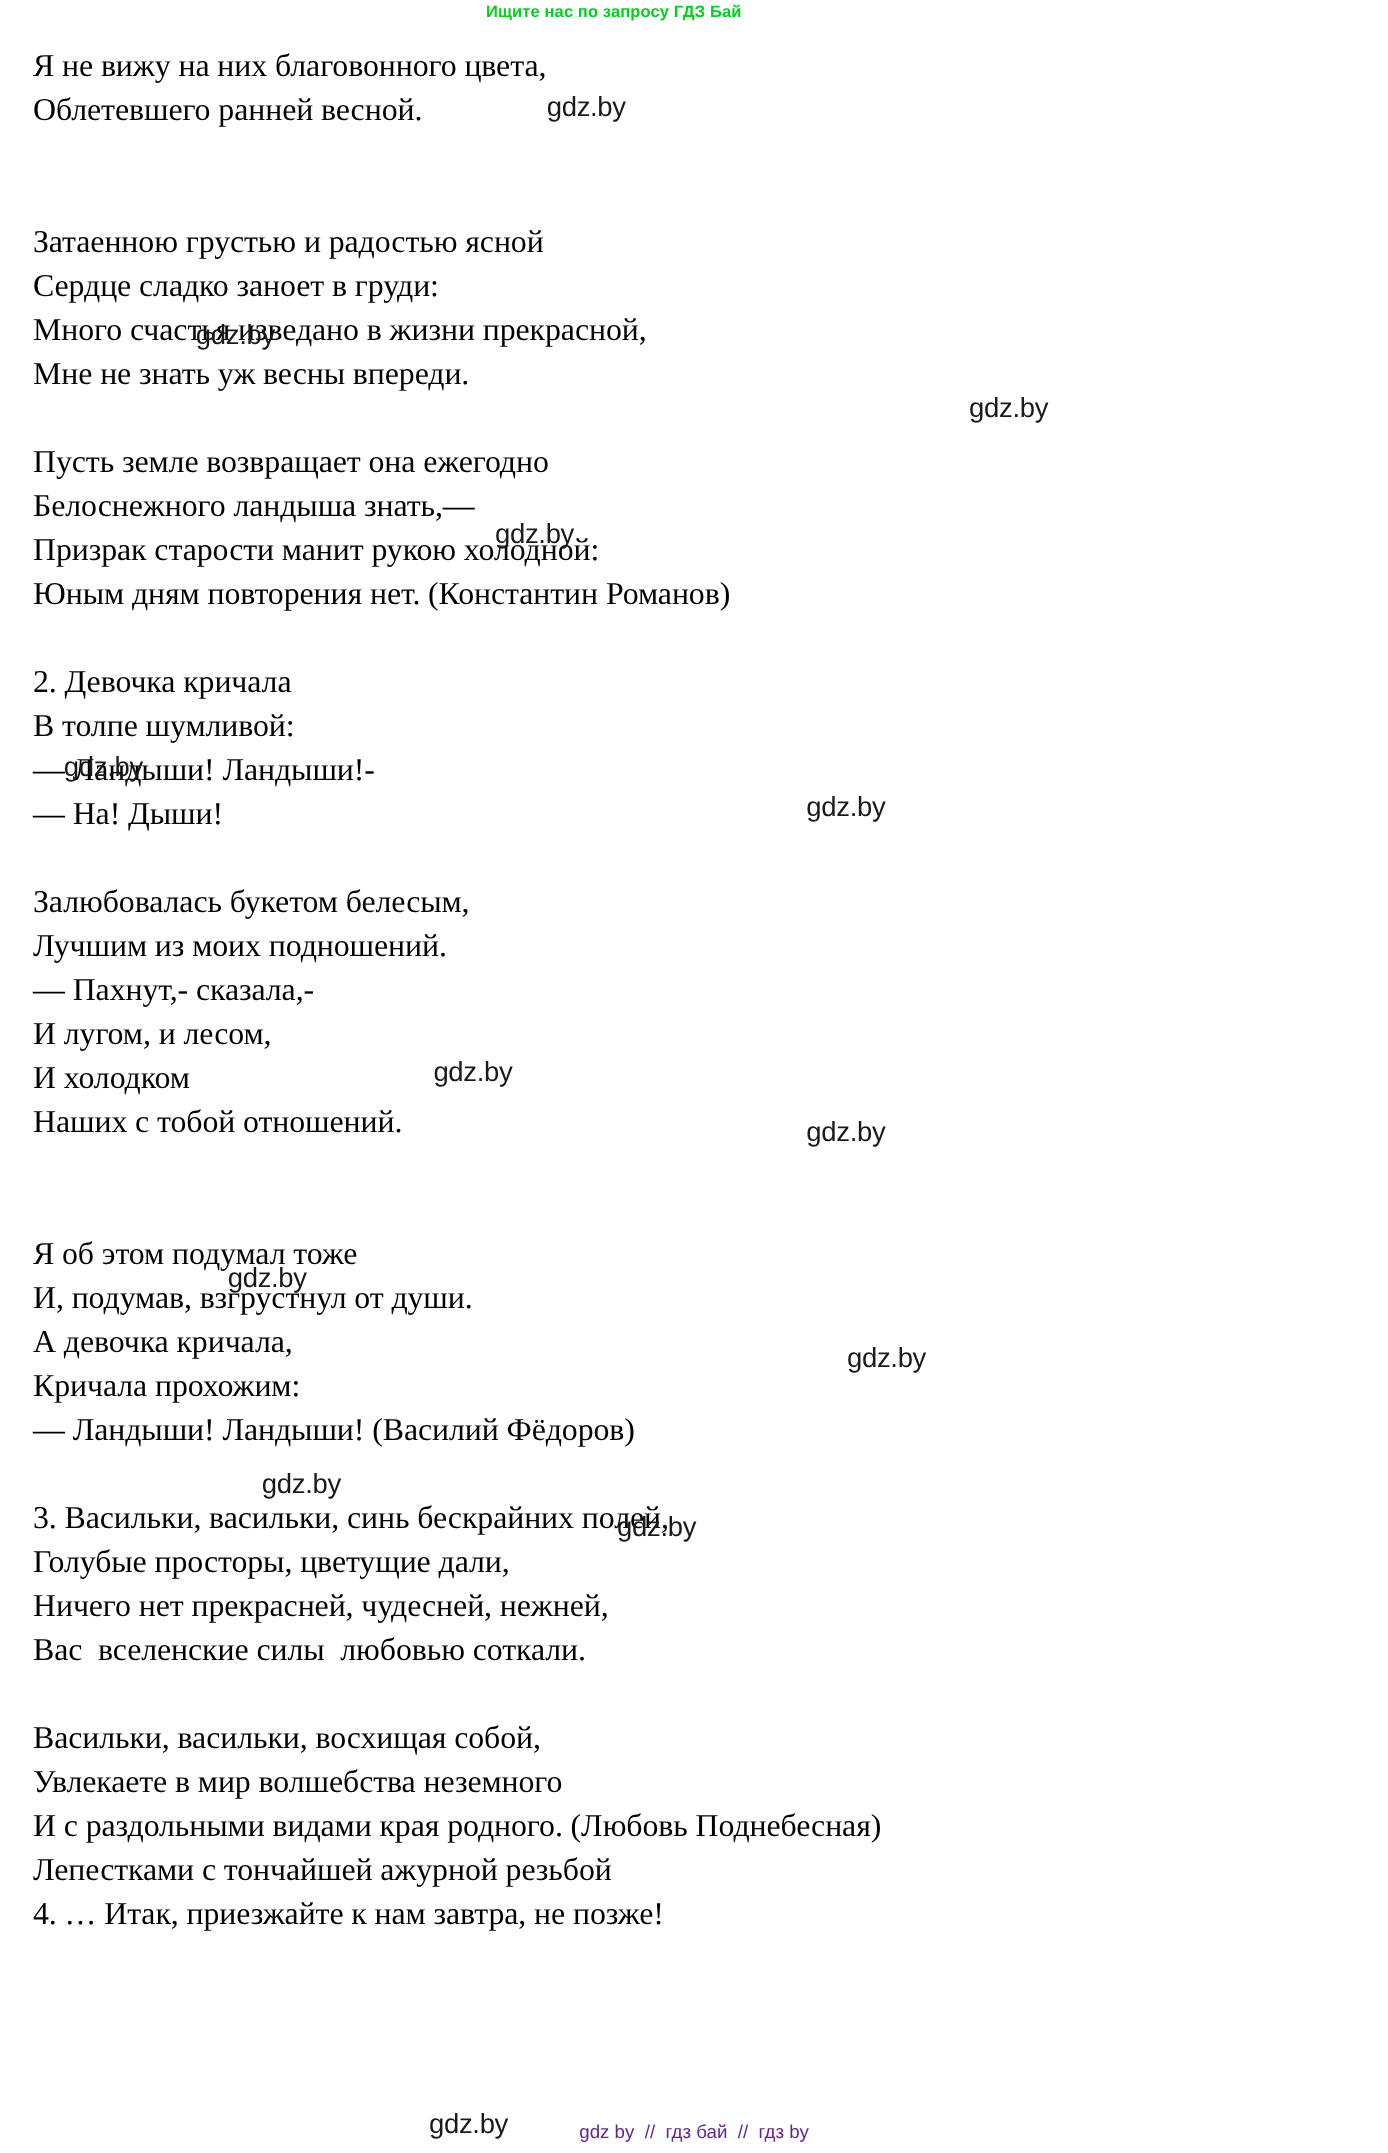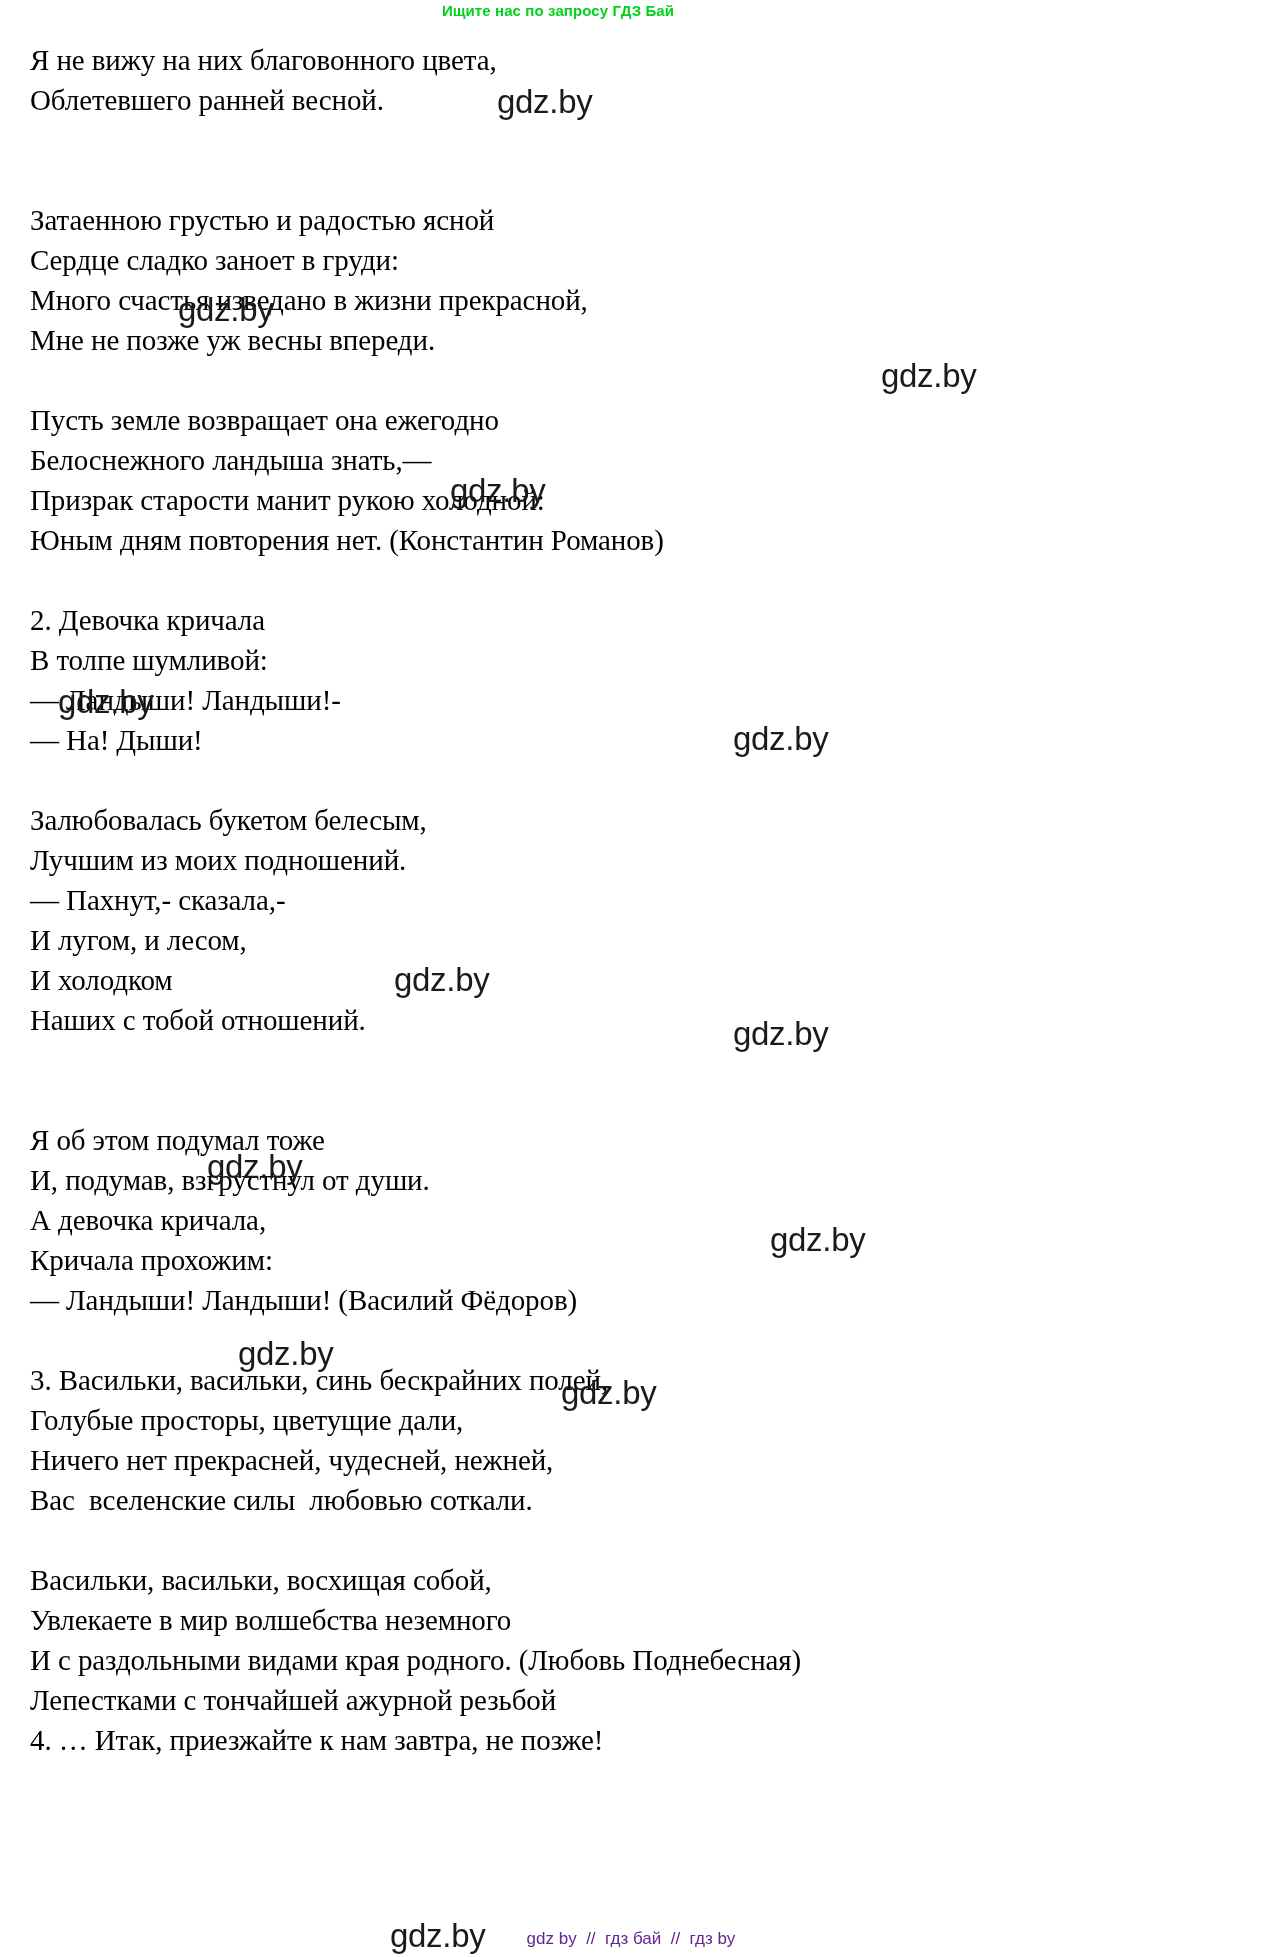--- a/index.html
+++ b/index.html
@@ -45,21 +45,21 @@
     letter-spacing: -0.1px;
   }
   .line.blank {
     height: 40px;
   }
 
   
   .wm {
     position: absolute;
     font-family: "Liberation Sans", "DejaVu Sans", sans-serif;
-    font-size: 33px;
+    font-size: 25px;
     color: #1a1a1a;
     white-space: nowrap;
     letter-spacing: -0.3px;
   }
 
   
   .footer {
     position: absolute;
     left: 0;
     bottom: 8px;
@@ -77,21 +77,21 @@
 <div class="promo-banner">Ищите нас по запросу ГДЗ Бай</div>
 
 <div class="page-body">
     <div class="line">Я не вижу на них благовонного цвета,</div>
     <div class="line">Облетевшего ранней весной.</div>
     <div class="line blank"></div>
     <div class="line blank"></div>
     <div class="line">Затаенною грустью и радостью ясной</div>
     <div class="line">Сердце сладко заноет в груди:</div>
     <div class="line">Много счастья изведано в жизни прекрасной,</div>
-    <div class="line">Мне не позже уж весны впереди.</div>
+    <div class="line">Мне не знать уж весны впереди.</div>
     <div class="line blank"></div>
     <div class="line">Пусть земле возвращает она ежегодно</div>
     <div class="line">Белоснежного ландыша знать,—</div>
     <div class="line">Призрак старости манит рукою холодной:</div>
     <div class="line">Юным дням повторения нет. (Константин Романов)</div>
     <div class="line blank"></div>
     <div class="line">2. Девочка кричала</div>
     <div class="line">В толпе шумливой:</div>
     <div class="line">— Ландыши! Ландыши!-</div>
     <div class="line">— На! Дыши!</div>

